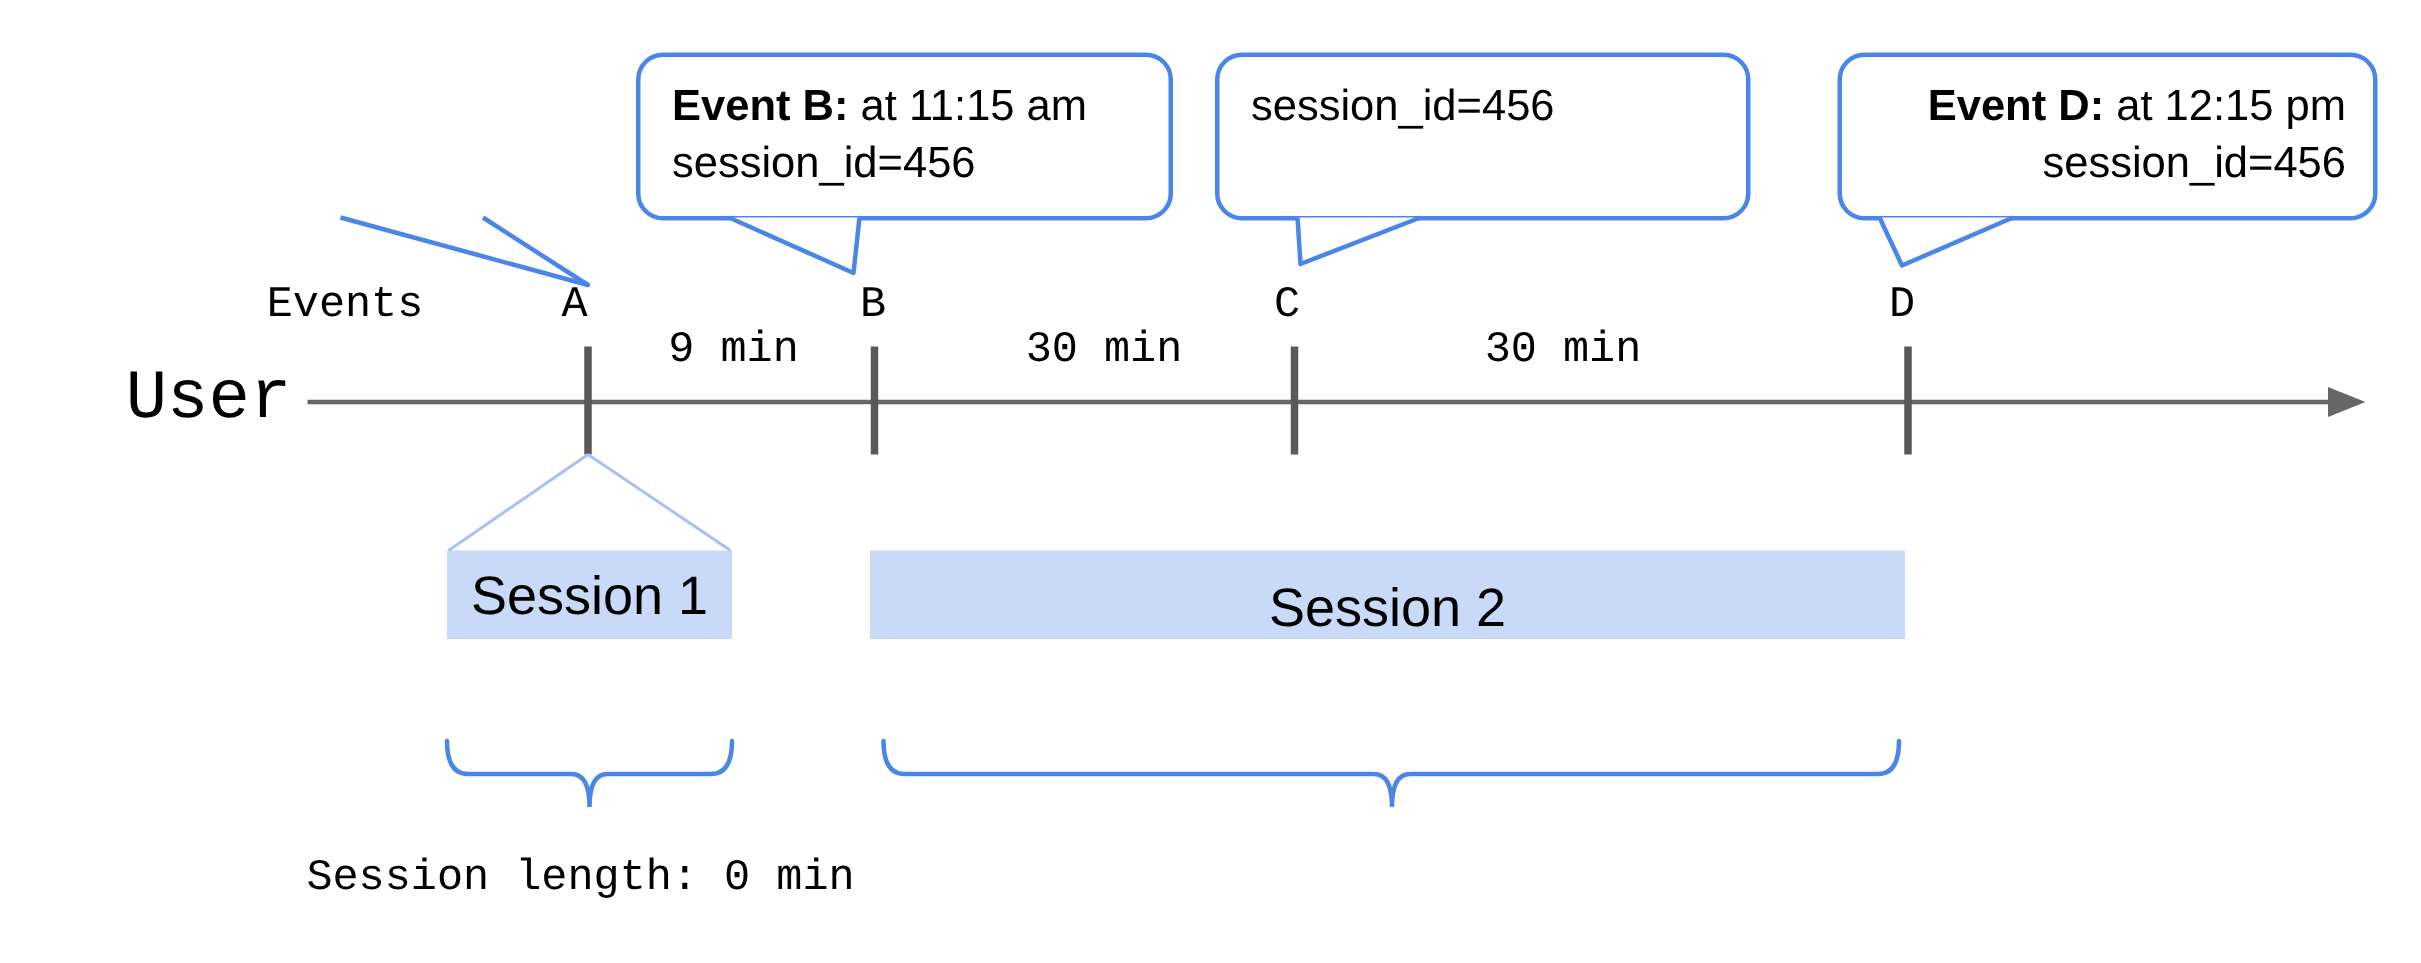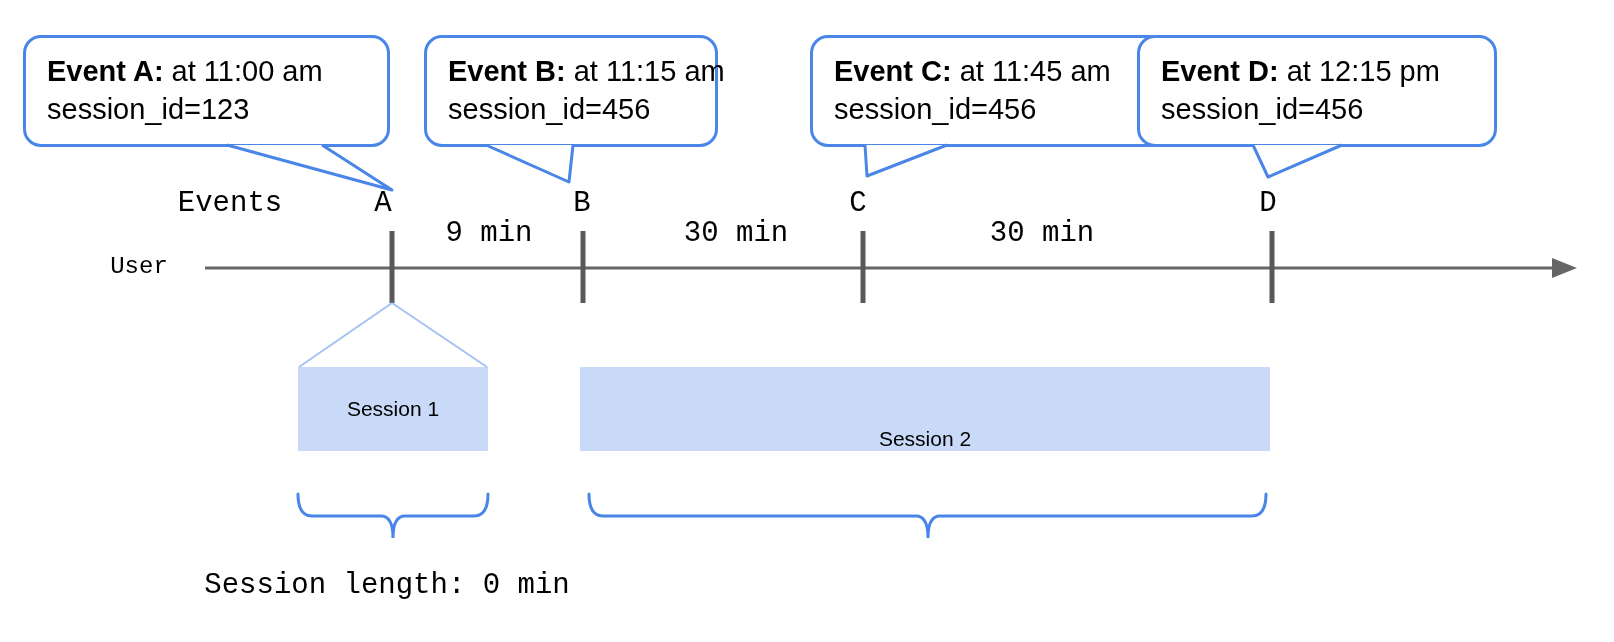--- a/index.html
+++ b/index.html
@@ -26,59 +26,54 @@
     white-space: nowrap;
   }
   .bubble b { font-weight: bold; }
   .lbl {
     position: absolute;
     transform: translate(-50%, -50%);
     font-size: 29px;
     white-space: nowrap;
     font-family: Liberation Mono, monospace;
   }
-  .user-lbl { font-size: 24px; }
+  .user-lbl { font-size: 46px; }
   .session-box {
     position: absolute;
     top: 367px;
-    height: 84px;
+    height: 59px;
     background: #c9daf8;
     display: flex;
     align-items: center;
     justify-content: center;
-    font-size: 21px;
+    font-size: 36px;
   }
   .overlay {
     position: absolute;
     left: 0; top: 0;
     width: 1614px; height: 642px;
     pointer-events: none;
   }
 </style>
 </head>
 <body>
 
 <div class="canvas">
 
-  <div class="bubble" style="left:23px; width:367px;">
-    <div><b>Event A:</b><span> at 11:00 am</span></div>
-    <div>session_id=123</div>
-  </div>
 
-  <div class="bubble" style="left:424px; width:294px;">
+  <div class="bubble" style="left:424px; width:358px;">
     <div><b>Event B:</b><span> at 11:15 am</span></div>
     <div>session_id=456</div>
   </div>
 
   <div class="bubble" style="left:810px; width:357px;">
-    <div><b>Event C:</b><span> at 11:45 am</span></div>
     <div>session_id=456</div>
   </div>
 
-  <div class="bubble" style="left:1137px; width:360px;">
+  <div class="bubble" style="left:1225px; width:360px;text-align:right;">
     <div><b>Event D:</b><span> at 12:15 pm</span></div>
     <div>session_id=456</div>
   </div>
 
   <div class="lbl" style="left:230px; top:203px;">Events</div>
   <div class="lbl" style="left:383px; top:203px;">A</div>
   <div class="lbl" style="left:582px; top:203px;">B</div>
   <div class="lbl" style="left:858px; top:203px;">C</div>
   <div class="lbl" style="left:1268px; top:203px;">D</div>
 

